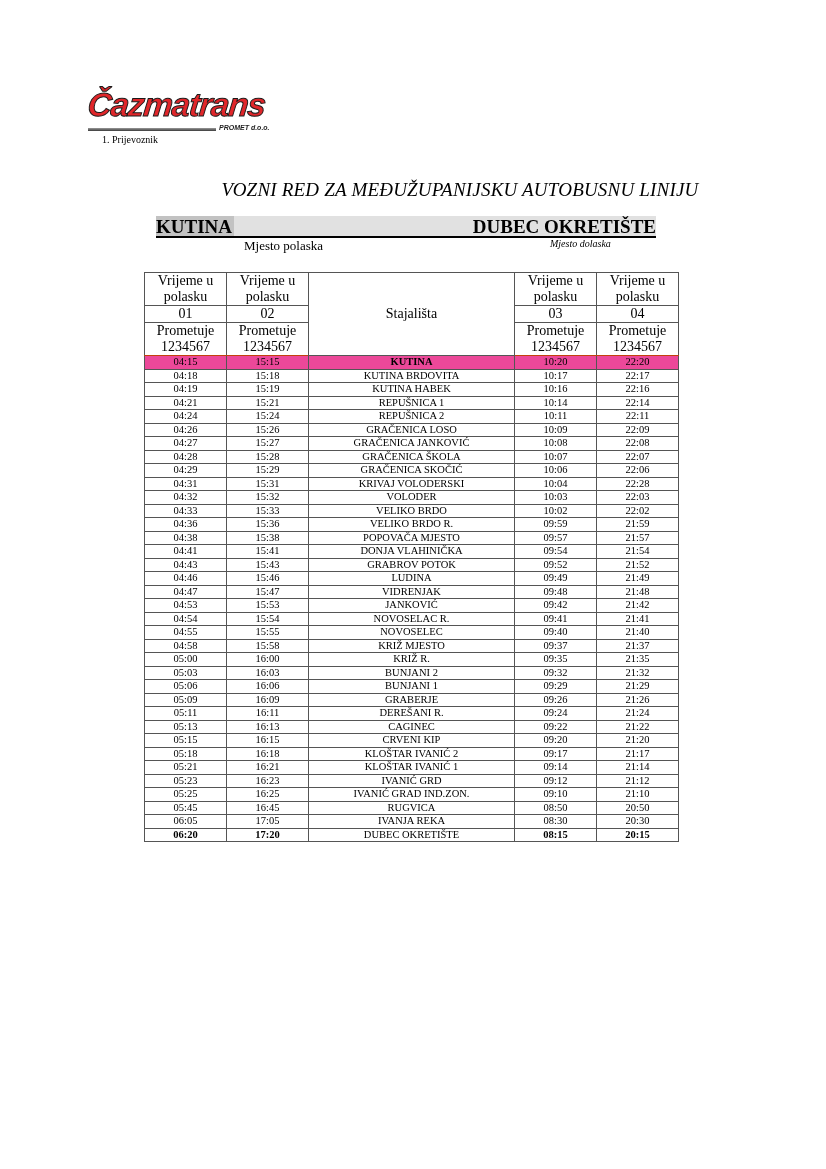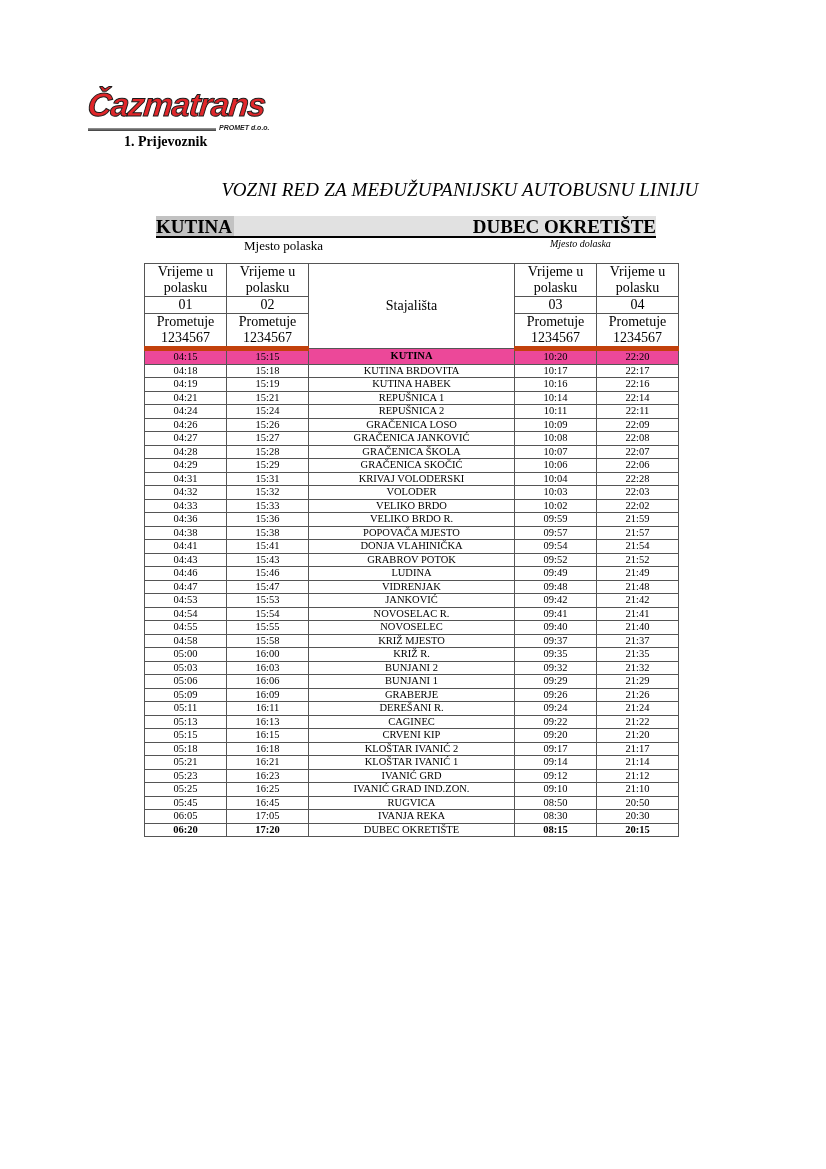--- a/index.html
+++ b/index.html
@@ -2,37 +2,37 @@
 <html><head>
 <meta charset="utf-8">
 <style>
   html, body { margin: 0; padding: 0; background: #ffffff; }
   body { width: 826px; height: 1169px; position: relative; overflow: hidden; font-family: "Liberation Serif", serif; color: #000; }
 
   .logo { position: absolute; left: 88px; top: 86px; width: 190px; height: 60px; }
   .logo-text { position: absolute; left: 0; top: 0; font-family: "Liberation Sans", sans-serif; font-weight: bold; font-style: italic; font-size: 33px; color: #e0262a; letter-spacing: -1px; -webkit-text-stroke: 1px #1a1a1a; line-height: 38px; transform: skewX(-6deg); }
   .logo-line { position: absolute; left: 0; top: 42px; width: 128px; height: 3px; background: linear-gradient(#9a9a9a, #3a3a3a); }
   .logo-promet { position: absolute; left: 131px; top: 38px; font-family: "Liberation Sans", sans-serif; font-style: italic; font-weight: bold; font-size: 7px; color: #222; }
-  .logo-sub { position: absolute; left: 36px; top: 48px; font-weight: bold; font-size: 14px; }
+  .logo-sub { position: absolute; left: 14px; top: 48px; font-weight: normal; font-size: 10px; }
 
   .doc-title { position: absolute; left: 0; width: 826px; top: 179px; text-align: center; font-style: italic; font-size: 19px; letter-spacing: 0.2px; margin-left: 47px; }
 
   .route-bar { position: absolute; left: 156px; top: 216px; width: 500px; height: 20px; background: #e1e1e1; border-bottom: 2px solid #000; }
   .route-from { position: absolute; left: 0; top: 0; height: 20px; padding-right: 2px; background: #c2c2c2; font-weight: bold; font-size: 19px; line-height: 21px; }
   .route-to { position: absolute; right: 0; top: 0; font-weight: bold; font-size: 19px; line-height: 21px; }
   .label-from { position: absolute; left: 244px; top: 238px; font-size: 13px; }
   .label-to { position: absolute; left: 550px; top: 238px; font-style: italic; font-size: 10px; }
 
-  table.timetable { position: absolute; left: 144px; top: 263px; width: 498px; border-collapse: collapse; table-layout: fixed; }
+  table.timetable { position: absolute; left: 144px; top: 272px; width: 498px; border-collapse: collapse; table-layout: fixed; }
   .timetable col.c-time { width: 82px; }
   .timetable col.c-stop { width: 206px; }
   .timetable th, .timetable td { border: 1px solid #555; text-align: center; padding: 0; }
   .timetable thead th { font-weight: normal; font-size: 14px; line-height: 16px; }
   .timetable thead tr.h1 th { border-bottom: none; }
-  .timetable thead tr.h3 th { border-bottom: 5px solid #c2410c; }
+  .timetable thead tr.h3 th { border-bottom: 1px solid #c2410c; }
   .timetable tbody td { font-size: 10.5px; height: 12.5px; line-height: 12.5px; }
   .timetable tbody tr.first td { background: #ec4899; }
   .timetable tbody tr.first td.stop { font-weight: bold; }
   .timetable tbody tr.last td.time { font-weight: bold; }
 </style>
 </head>
 <body>
 
 <div class="logo">
   <div class="logo-text">Čazmatrans</div>

